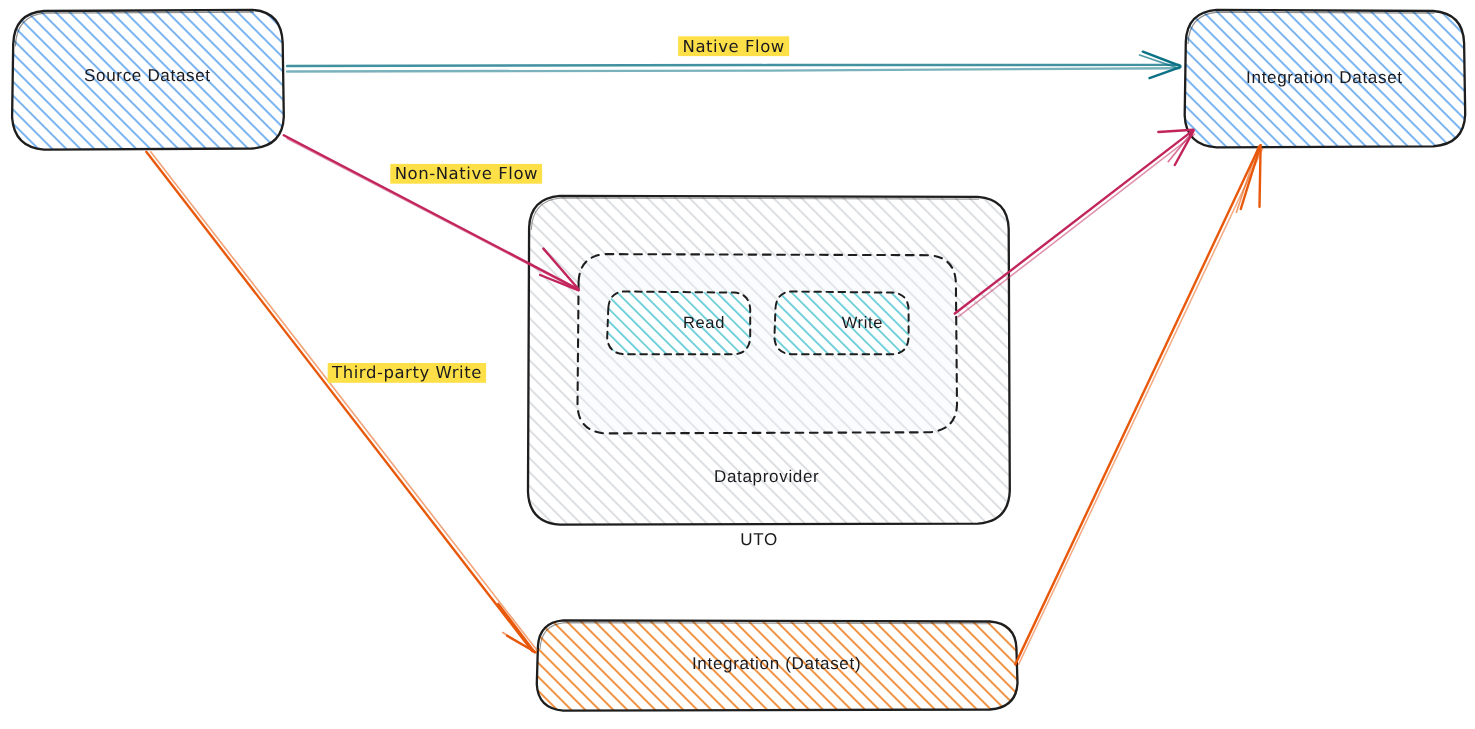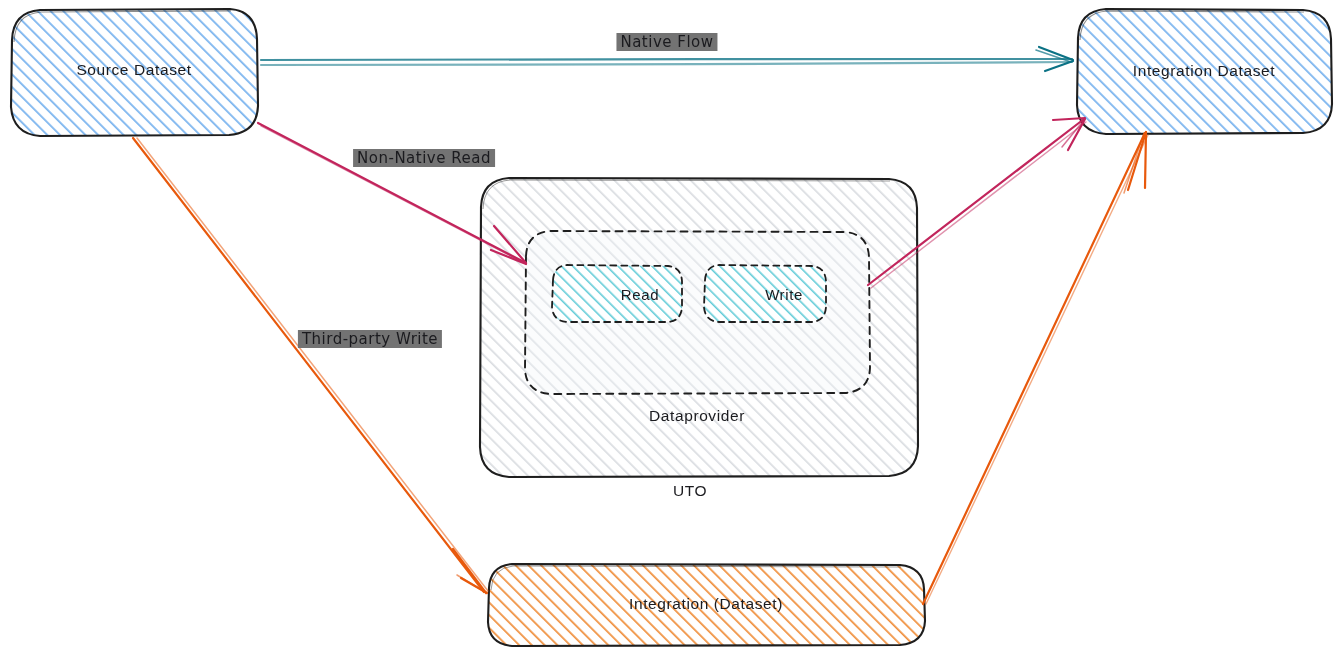--- a/index.html
+++ b/index.html
@@ -14,21 +14,21 @@
     color:#1b1b1f;
     white-space:nowrap;
     letter-spacing:.6px;
     transform:translate(-50%,-50%);
     pointer-events:none;
   }
   .edgeLabel{
     position:absolute;
     font-family:"DejaVu Sans","Liberation Sans",sans-serif;
     color:#1b1b1f;
-    background:#737373;
+    background:#fde047;
     white-space:nowrap;
     letter-spacing:.5px;
     transform:translate(-50%,-50%);
     padding:0 4px;
   }
   .f16{font-size:15.5px;}
   .f15{font-size:15px;}
 </style>
 </head>
 <body>
@@ -138,27 +138,27 @@
       <path d="M1124,193 L1144,133" fill="none" stroke="#e8590c" stroke-width="1.5" stroke-linecap="round" opacity=".6"></path>
     </g>
   </svg>
 
   <div class="nodeLabel f16" style="left:134px;top:70px;">Source Dataset</div>
 
   <div class="nodeLabel f16" style="left:1204px;top:71px;">Integration Dataset</div>
 
   <div class="nodeLabel f16" style="left:690px;top:491px;">UTO</div>
 
-  <div class="nodeLabel f16" style="left:697px;top:416px;text-align:center;">Dataprovider</div>
+  <div class="nodeLabel f16" style="left:697px;top:434px;text-align:center;">Dataprovider</div>
 
   <div class="nodeLabel f15" style="left:617px;top:294px;margin-left:23px;">Read</div>
 
   <div class="nodeLabel f15" style="left:784px;top:294px;">Write</div>
 
   <div class="nodeLabel f16" style="left:706px;top:604px;">Integration (Dataset)</div>
 
   <div class="edgeLabel f15" style="left:667px;top:42px;">Native Flow</div>
 
-  <div class="edgeLabel f15" style="left:424px;top:158px;">Non-Native Read</div>
+  <div class="edgeLabel f15" style="left:424px;top:158px;">Non-Native Flow</div>
 
   <div class="edgeLabel f15" style="left:370px;top:339px;">Third-party Write</div>
 
 </div>
 
 </body></html>

